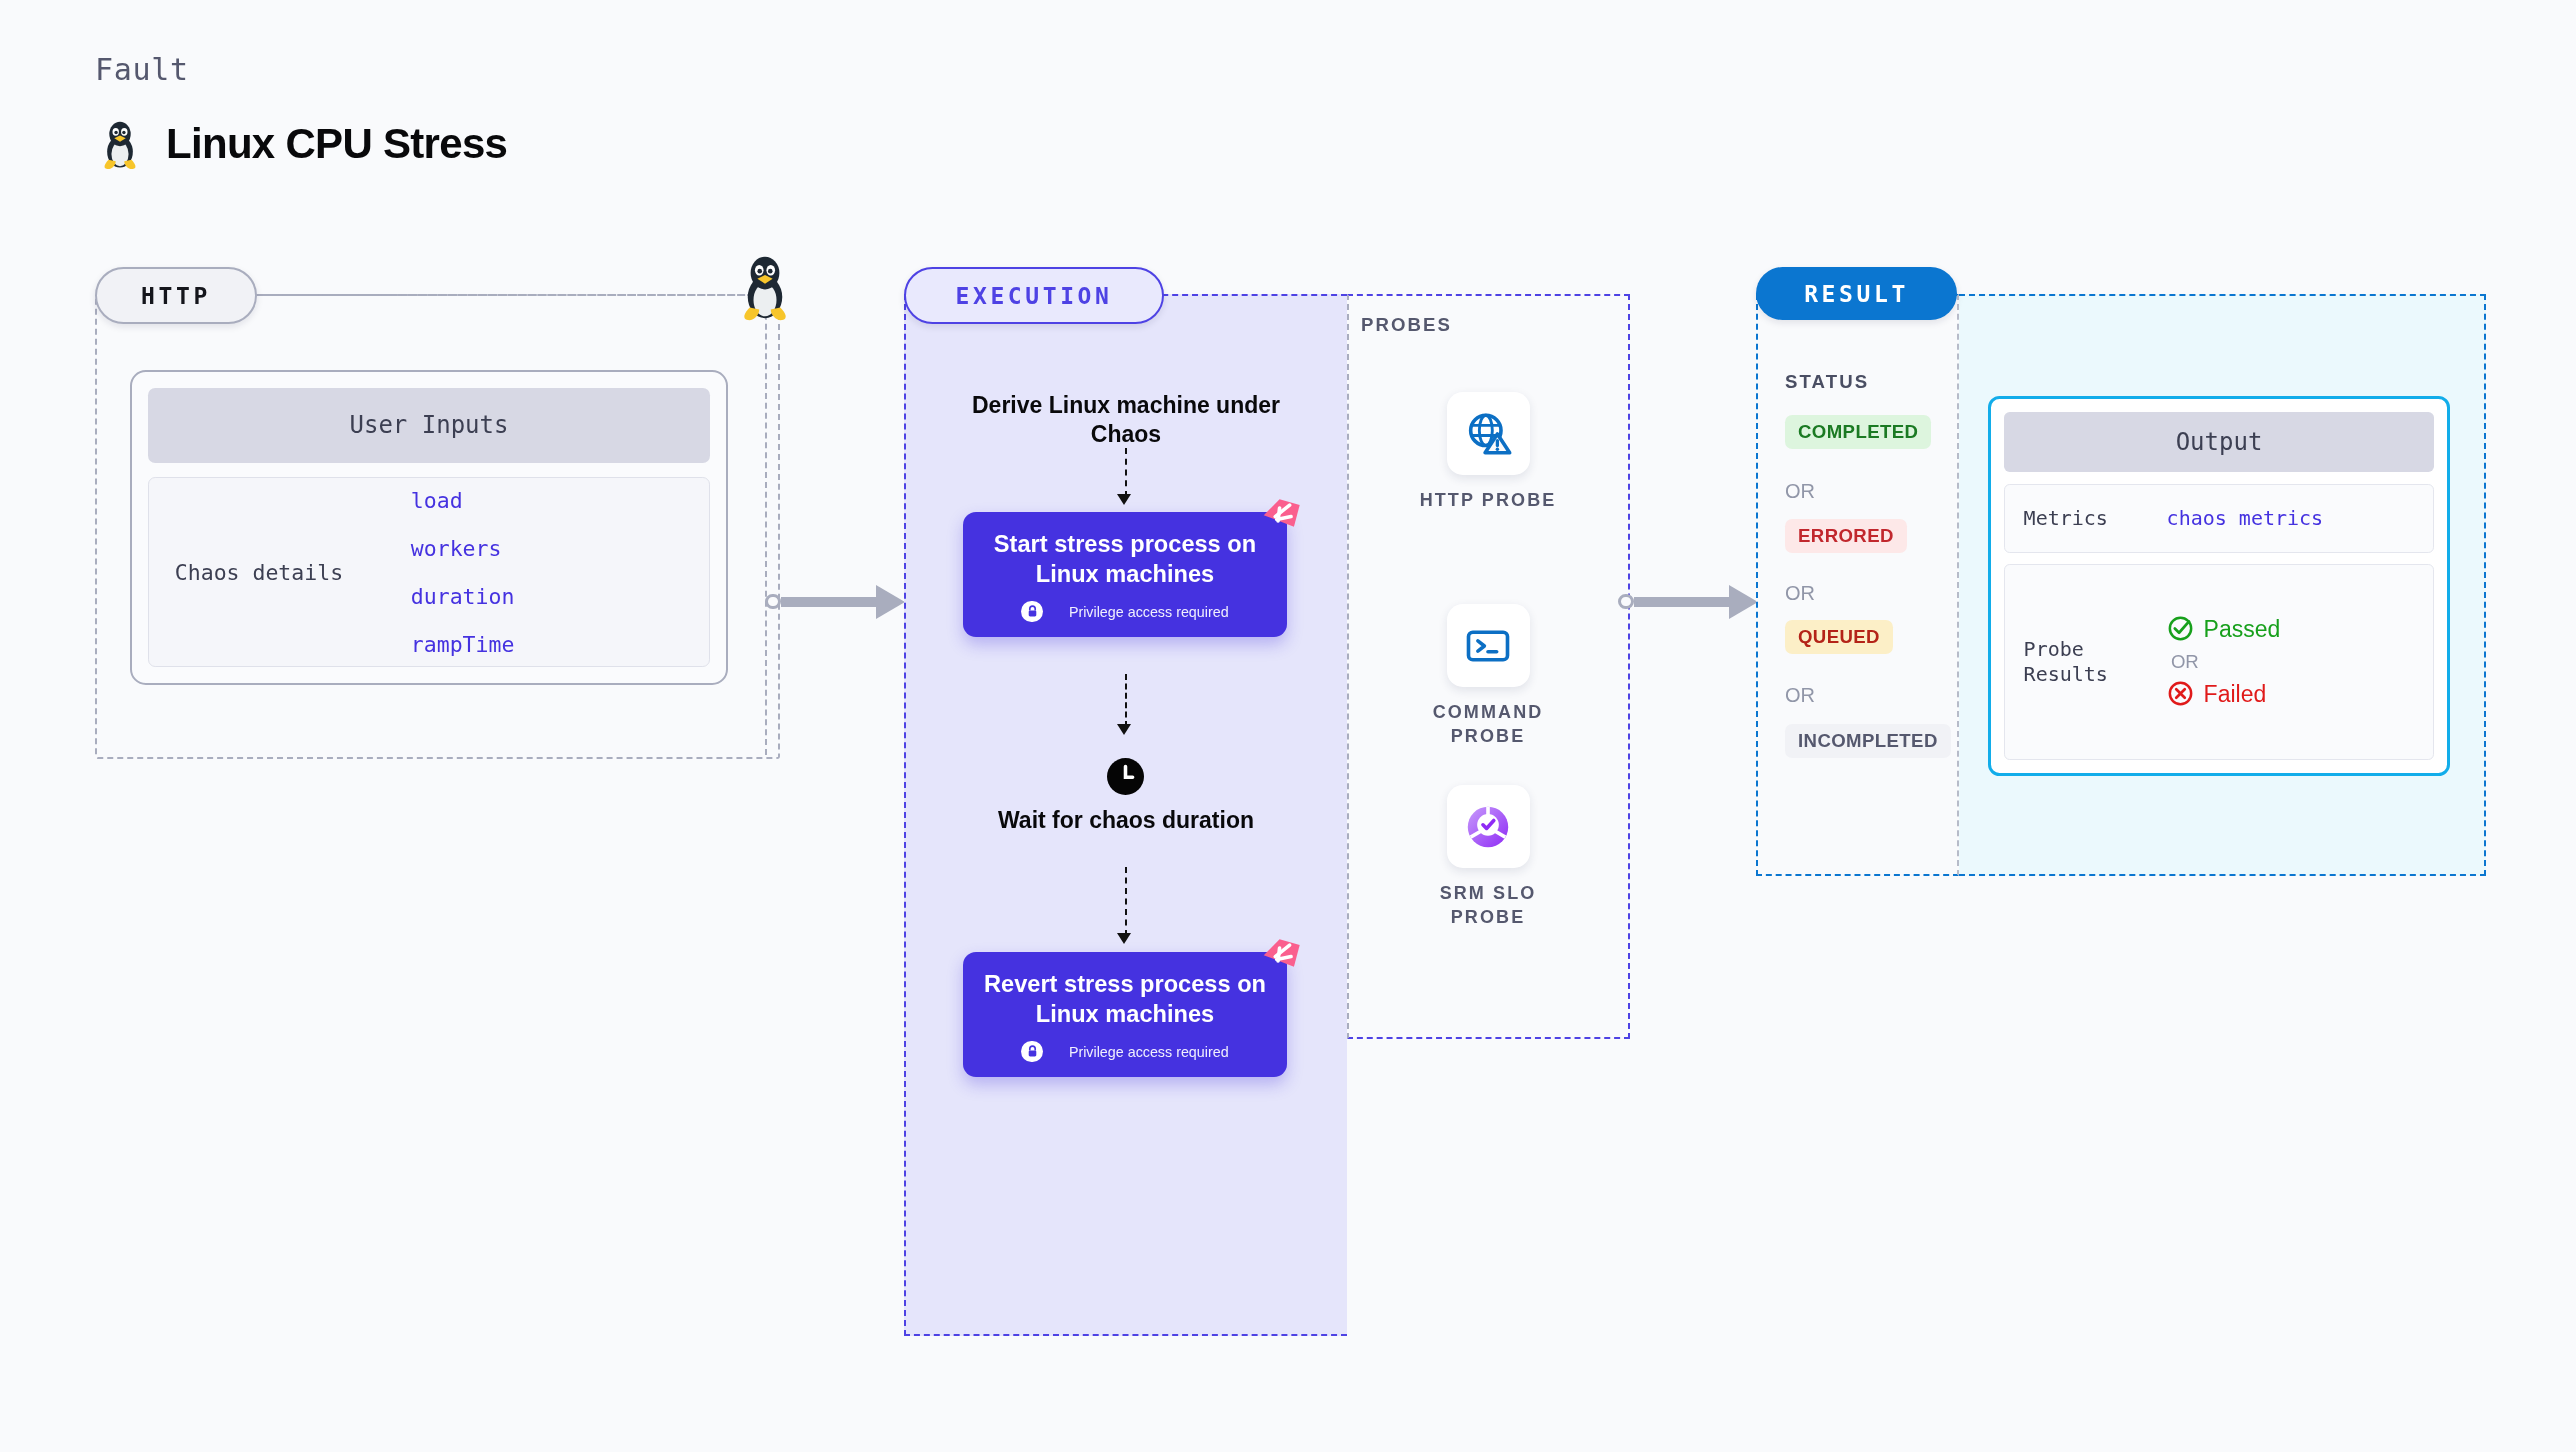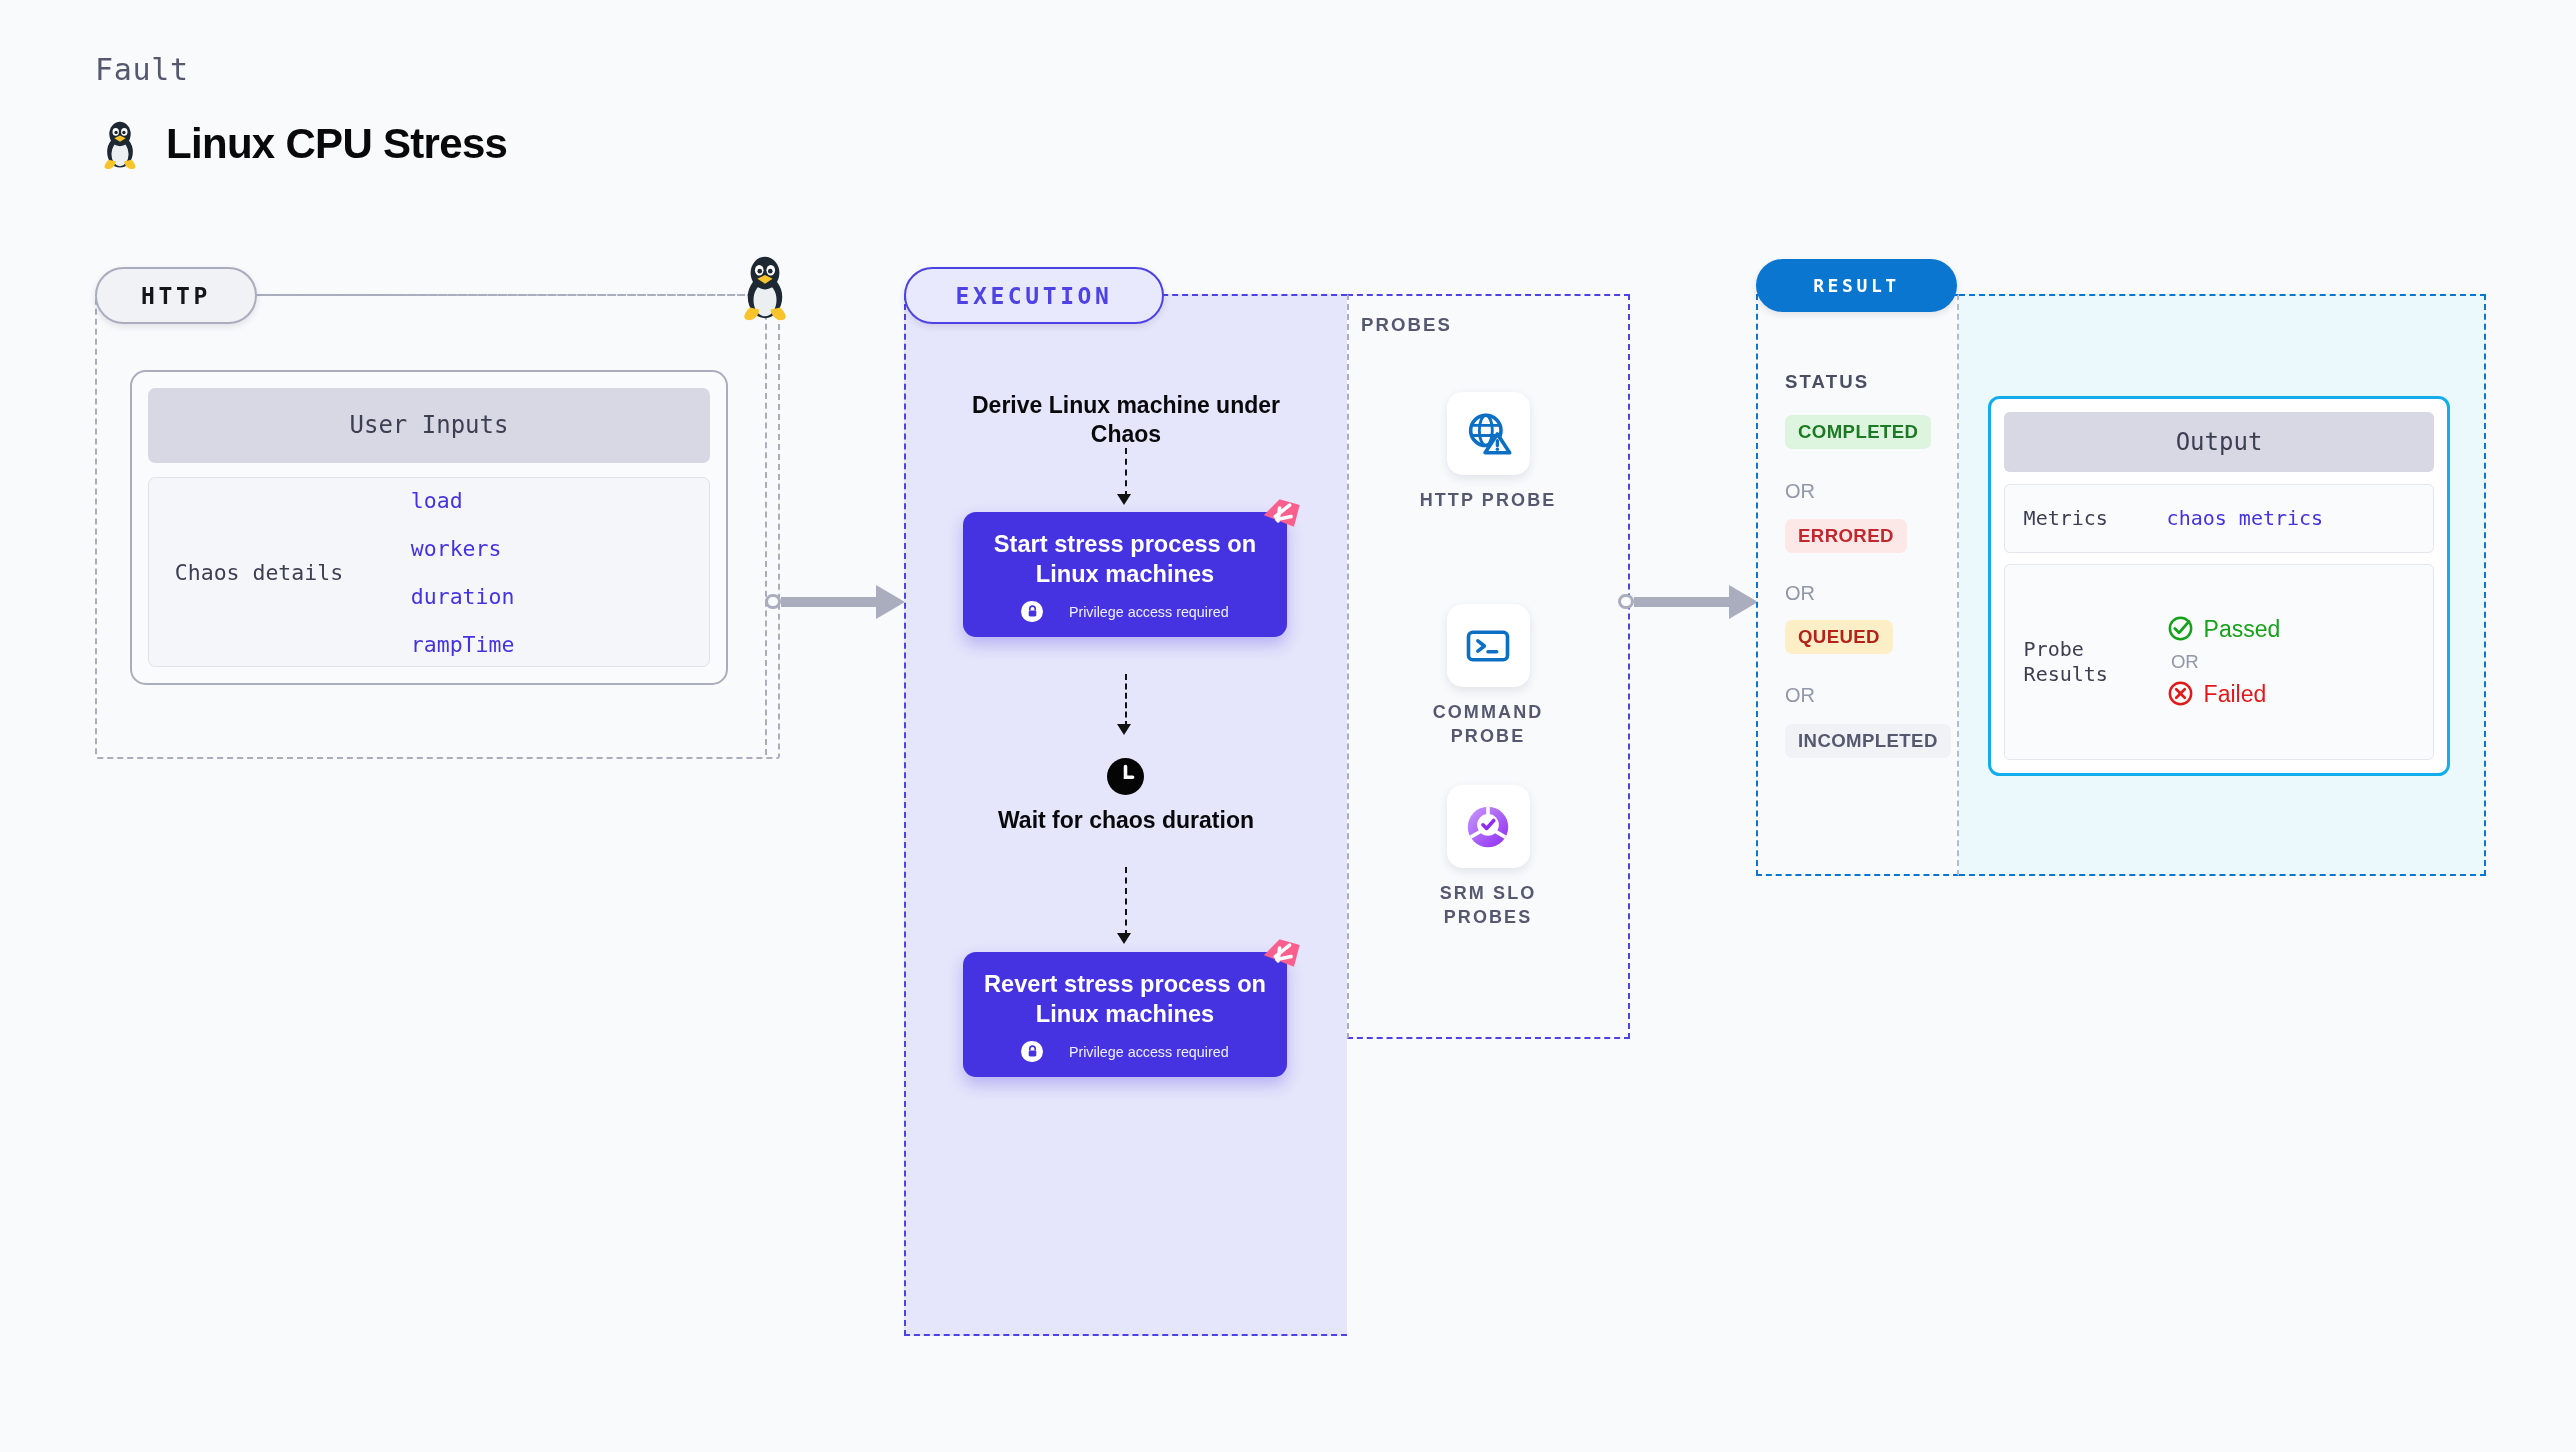--- a/index.html
+++ b/index.html
@@ -37,22 +37,22 @@
   }
   #tune-pill{
     left:95px;top:267px;width:158px;height:53px;
     background:#F1F2F6;border:2.1px solid #A9ADBE;color:#15161C;font-size:23px;
   }
   #execution-pill{
     left:904px;top:267px;width:256px;height:53px;
     background:#E9E9FD;border:2.1px solid #4E42E4;color:#4E42E4;font-size:23px;
   }
   #result-pill{
-    left:1756px;top:259px;width:201px;height:53px;
-    background:#0B76D0;border:none;color:#FFFFFF;font-size:18px;
+    left:1756px;top:267px;width:201px;height:53px;
+    background:#0B76D0;border:none;color:#FFFFFF;font-size:23px;
   }
 
   
   #tune-panel{
     left:95px;top:294px;width:681px;height:461px;
     border:2.9px dashed #A9ADBE;border-radius:2.9px;background:transparent;
   }
   #tune-card{
     left:130px;top:370px;width:598px;height:315px;
     background:#FAFBFD;border:2.9px solid #A9ADBE;border-radius:15.8px;
@@ -399,21 +399,21 @@
         </linearGradient>
       </defs>
       <circle cx="36" cy="36" r="28" fill="url(#sloGrad)"></circle>
       <path d="M36 8 V36" stroke="#FFFFFF" stroke-width="5"></path>
       <path d="M36 36 L60 50" stroke="#FFFFFF" stroke-width="5"></path>
       <path d="M36 36 L12 50" stroke="#FFFFFF" stroke-width="5"></path>
       <circle cx="36" cy="33" r="15" fill="#FFFFFF"></circle>
       <path d="M29 33 L34 38 L44 27" fill="none" stroke="#8F2BF5" stroke-width="5" stroke-linecap="round" stroke-linejoin="round"></path>
     </svg>
   </span>
-  <span class="probe-caption">SRM SLO PROBES</span>
+  <span class="probe-caption">SRM SLO PROBE</span>
 </div>
 
 <div class="abs conn" id="conn-2">
   <span class="dot"></span>
   <span class="bar"></span>
   <span class="head"></span>
   <span class="dot"></span>
 </div>
 
 <div class="abs" id="status-panel"></div>

